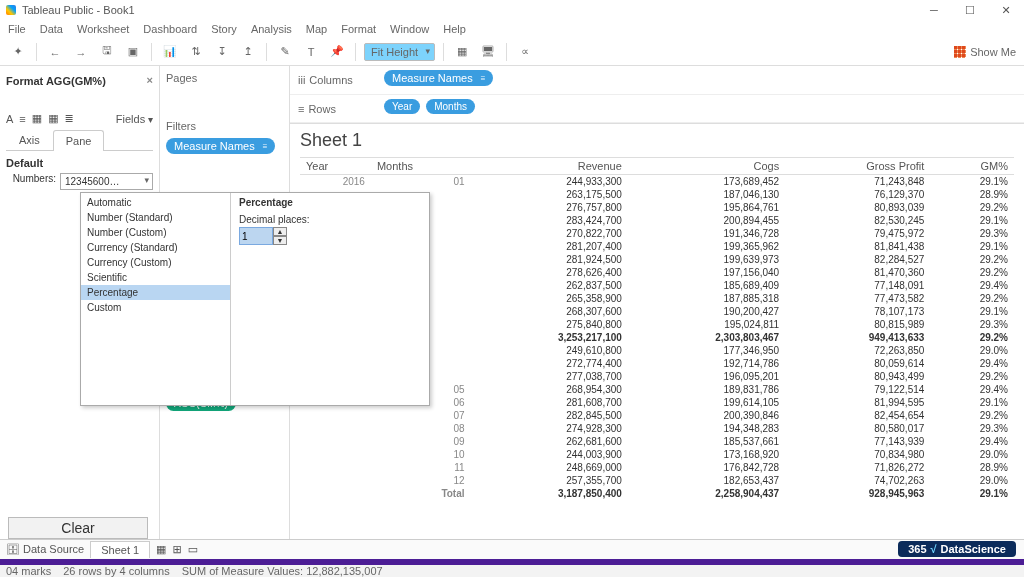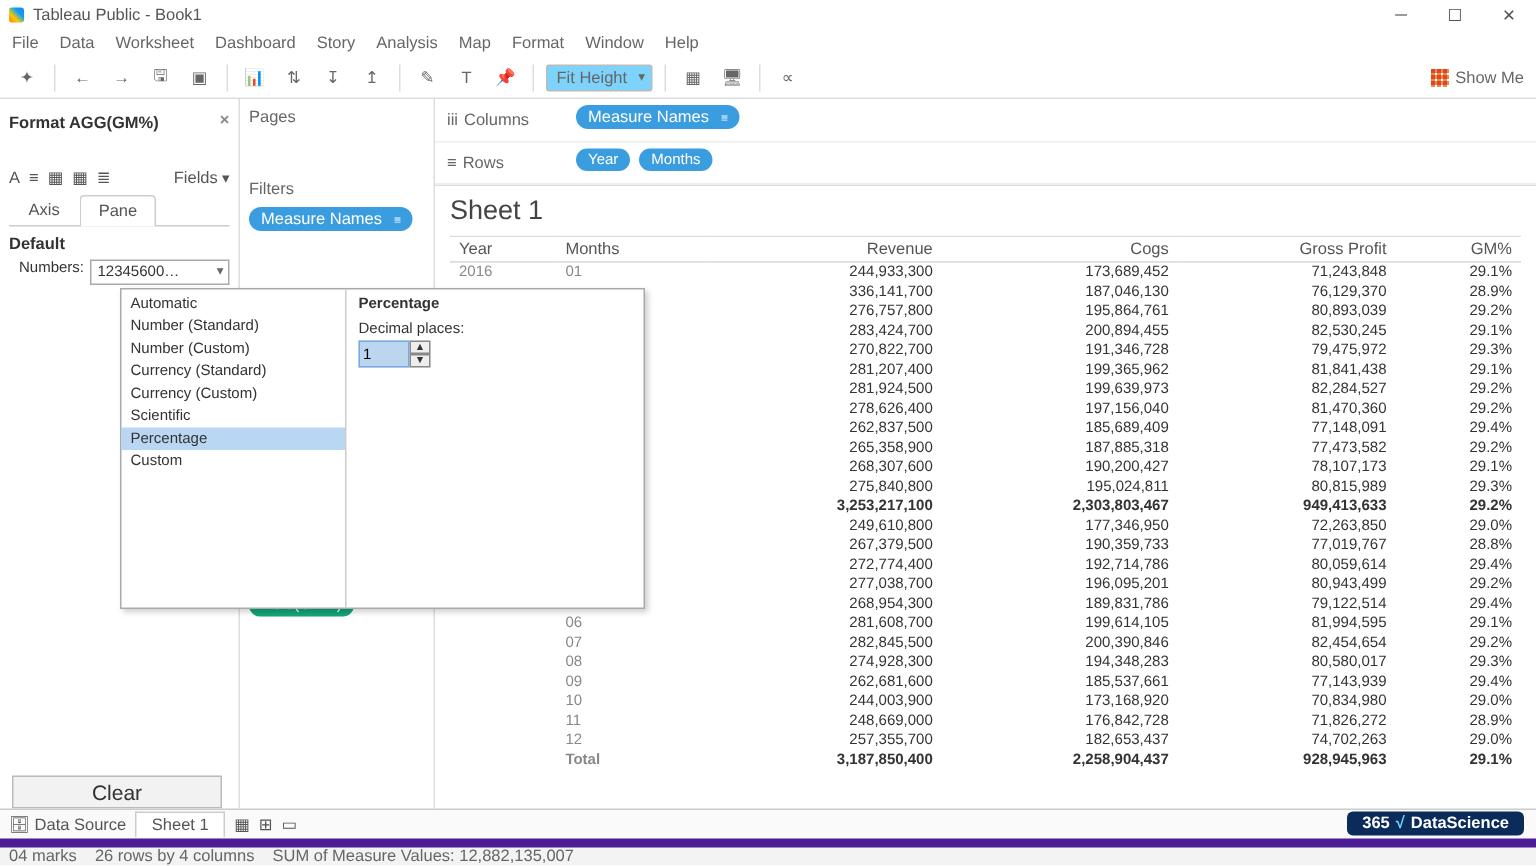--- a/index.html
+++ b/index.html
@@ -43,21 +43,21 @@
 .content { flex: 1; display: flex; flex-direction: column; overflow: hidden; }
 .shelves { border-bottom: 1px solid #ddd; }
 .shelf { display: flex; align-items: center; padding: 4px 8px; border-bottom: 1px solid #eee; gap: 6px; }
 .shelf-label { width: 80px; color: #666; display: flex; align-items: center; gap: 4px; }
 .sheettitle { font-size: 18px; color: #444; padding: 6px 10px; }
 .table-wrap { overflow: auto; padding: 0 10px; }
 table { border-collapse: collapse; width: 100%; }
 th { color: #555; font-weight: normal; padding: 2px 6px; text-align: right; border-top: 1px solid #ddd; border-bottom: 1px solid #ddd; }
 th.left { text-align: left; }
 td { padding: 1px 6px; text-align: right; color: #333; font-size: 10px; }
-td.left { text-align: left; }
+td.left { text-align: right; }
 td.light { color: #888; }
 tbody tr.totalrow td { font-weight: bold; }
 
 .popup { position: absolute; top: 192px; left: 80px; width: 350px; height: 214px; background: #fff; border: 1px solid #aaa; box-shadow: 2px 2px 4px rgba(0,0,0,.2); display: flex; z-index: 20; }
 .popup .list { width: 150px; border-right: 1px solid #ccc; padding: 2px 0; }
 .popup .list .item { padding: 2px 6px; font-size: 10px; }
 .popup .list .item.sel { background: #b9d6f2; }
 .popup .right { flex: 1; padding: 4px 8px; }
 .popup .right .hd { font-weight: bold; font-size: 10px; margin-bottom: 6px; }
 .popup .right label { font-size: 10px; display: block; margin-bottom: 2px; }
@@ -205,21 +205,21 @@
               <td class="left light">2016</td>
               <td class="left light">01</td>
               <td>244,933,300</td>
               <td>173,689,452</td>
               <td>71,243,848</td>
               <td>29.1%</td>
             </tr>
             <tr>
               <td class="left light"></td>
               <td class="left light"></td>
-              <td>336,141,700</td>
+              <td>263,175,500</td>
               <td>187,046,130</td>
               <td>76,129,370</td>
               <td>28.9%</td>
             </tr>
             <tr>
               <td class="left light"></td>
               <td class="left light"></td>
               <td>276,757,800</td>
               <td>195,864,761</td>
               <td>80,893,039</td>
@@ -305,28 +305,20 @@
               <td>949,413,633</td>
               <td>29.2%</td>
             </tr>
             <tr>
               <td class="left light"></td>
               <td class="left light"></td>
               <td>249,610,800</td>
               <td>177,346,950</td>
               <td>72,263,850</td>
               <td>29.0%</td>
-            </tr>
-            <tr>
-              <td class="left light"></td>
-              <td class="left light"></td>
-              <td>267,379,500</td>
-              <td>190,359,733</td>
-              <td>77,019,767</td>
-              <td>28.8%</td>
             </tr>
             <tr>
               <td class="left light"></td>
               <td class="left light"></td>
               <td>272,774,400</td>
               <td>192,714,786</td>
               <td>80,059,614</td>
               <td>29.4%</td>
             </tr>
             <tr>

